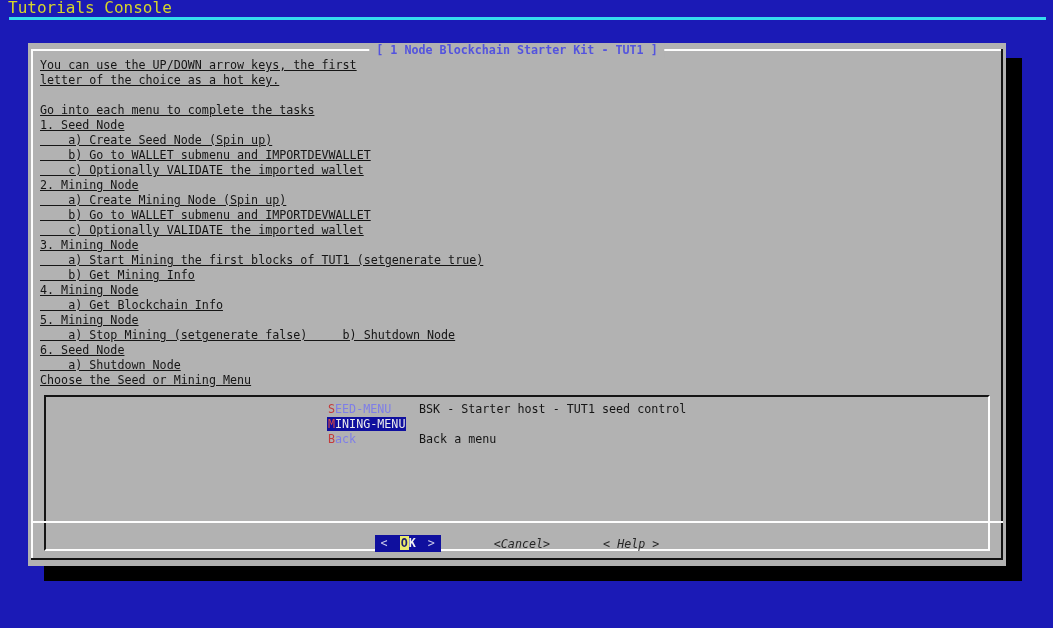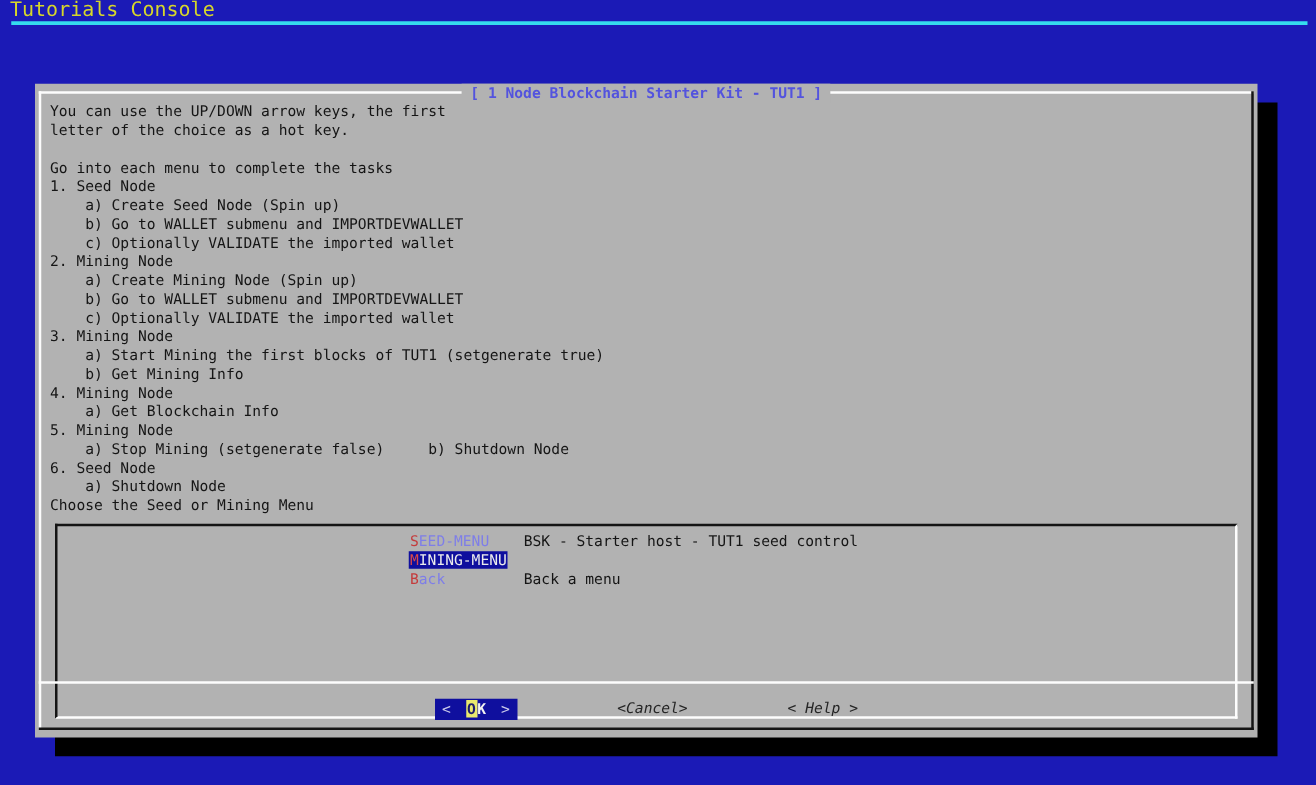--- a/index.html
+++ b/index.html
@@ -17,37 +17,36 @@
     font-size:16px; line-height:15px; white-space:pre;
   }
   .backtitle-line {
     position:absolute; left:9px; right:7px; top:17px; height:3px;
     background: var(--cyan_line, #35dcee);
   }
   .dialog {
     position:absolute; left:28px; top:43px; width:978px; height:523px;
     background: var(--dialog_gray, #b2b2b2);
     box-shadow: 16px 15px 0 #000000;
-    margin-top: 24px;
   }
   
   .edge-top    { position:absolute; top:6px; left:3px; right:3px; height:2px; background:#fdfdfd; z-index:0; }
   .edge-left   { position:absolute; top:6px; bottom:6px; left:3px; width:2px; background:#fdfdfd; z-index:0; }
   .edge-right  { position:absolute; top:6px; bottom:6px; right:3px; width:2px; background:#141414; z-index:0; }
   .edge-bottom { position:absolute; bottom:6px; left:3px; right:3px; height:2px; background:#141414; z-index:0; }
   .dialog-title {
     position:absolute; top:0; left:50%; transform:translateX(-50%);
     background: var(--dialog_gray, #b2b2b2);
     padding:0 7px; white-space:pre; z-index:2;
     color: var(--title_blue, #5353de);
     font-weight:bold;
   }
   .instructions {
     position:absolute; left:12px; top:15px; right:26px;
-    white-space:pre; color:#151515; z-index:1;
+    white-space:pre; color:#151515; z-index:1;text-decoration:underline;
   }
   .menu-box {
     position:absolute; left:16px; top:352px; width:946px; height:156px;
     border-top:2px solid #141414; border-left:2px solid #141414;
     border-bottom:2px solid #fdfdfd; border-right:2px solid #fdfdfd;
     padding-top:5px; z-index:1;
   }
   .menu-row { display:flex; height:15px; padding-left:281px; cursor:default; }
   .menu-tag { width:91px; white-space:pre; }
   .menu-tag-inner { color: var(--tag_blue, #7e7ee8); padding:0 1px; }
@@ -58,21 +57,21 @@
     background: var(--selection_navy, #0f0f9e);
     color:#ececec;
   }
   .menu-row.selected .menu-hotkey { color:#d84a4a; }
   .btn-separator {
     position:absolute; left:3px; right:3px; top:478px; height:2px;
     background:#fdfdfd; z-index:1;
   }
   .button-row {
     position:absolute; left:0; right:0; top:492px; height:17px;
-    display:flex; justify-content:center; align-items:flex-start; gap:80px;
+    display:flex; justify-content:center; align-items:flex-end; gap:53px;
     z-index:1;
   }
   .btn { white-space:pre; cursor:default; }
   .btn-ok {
     background: var(--selection_navy, #0f0f9e);
     color:#c9c9ea; padding:1px 6px;
   }
   .btn-ok .pad-l { margin-right:12px; }
   .btn-ok .pad-r { margin-left:12px; }
   .btn-ok .cursor-cell {

